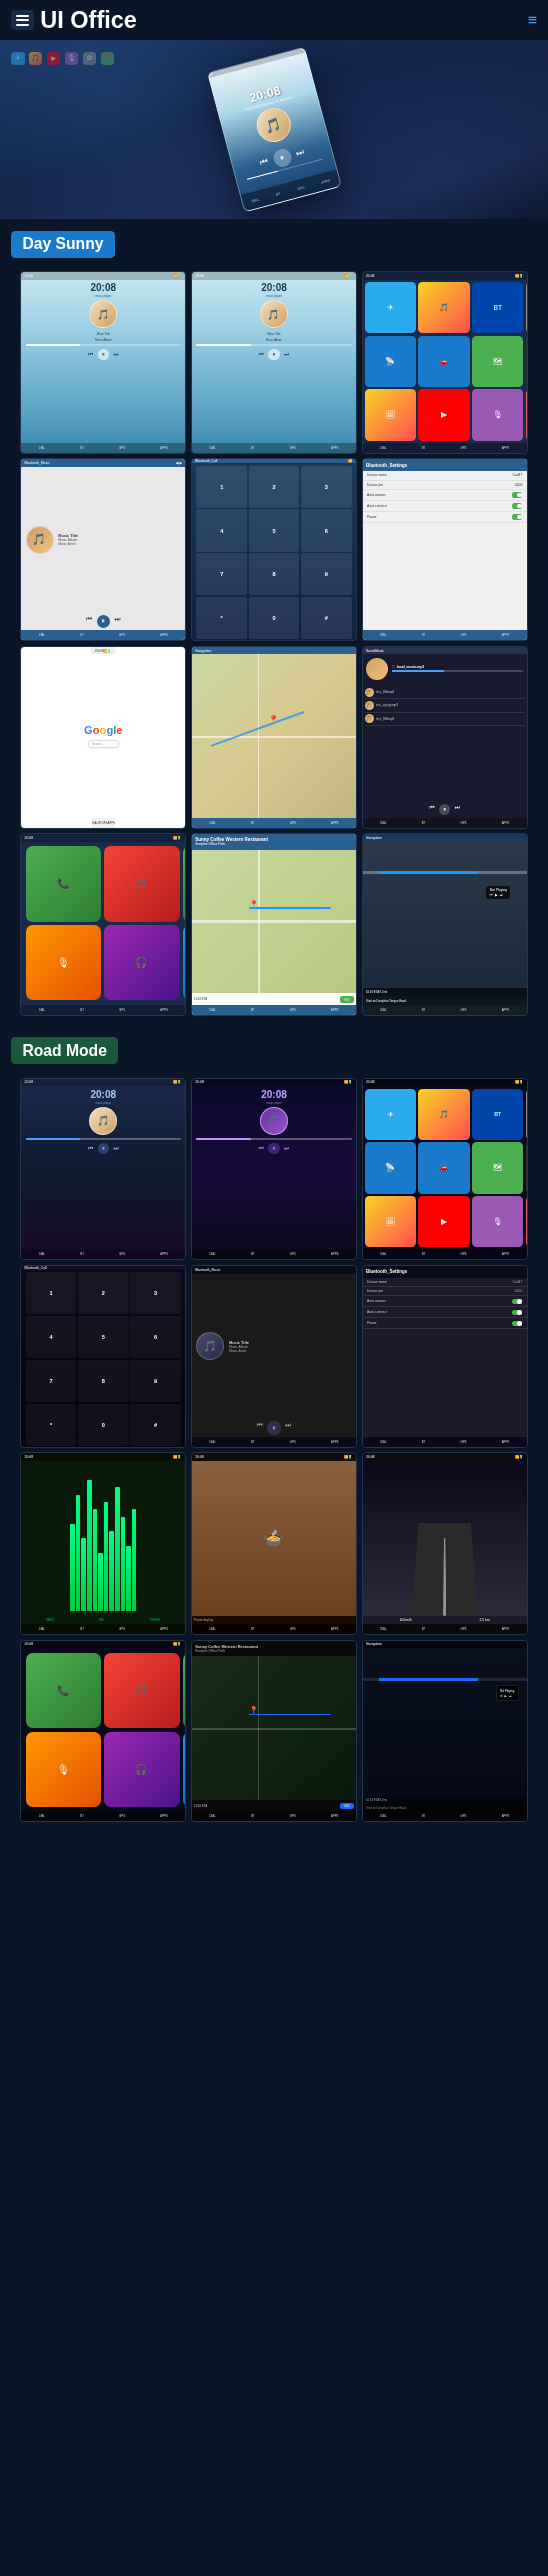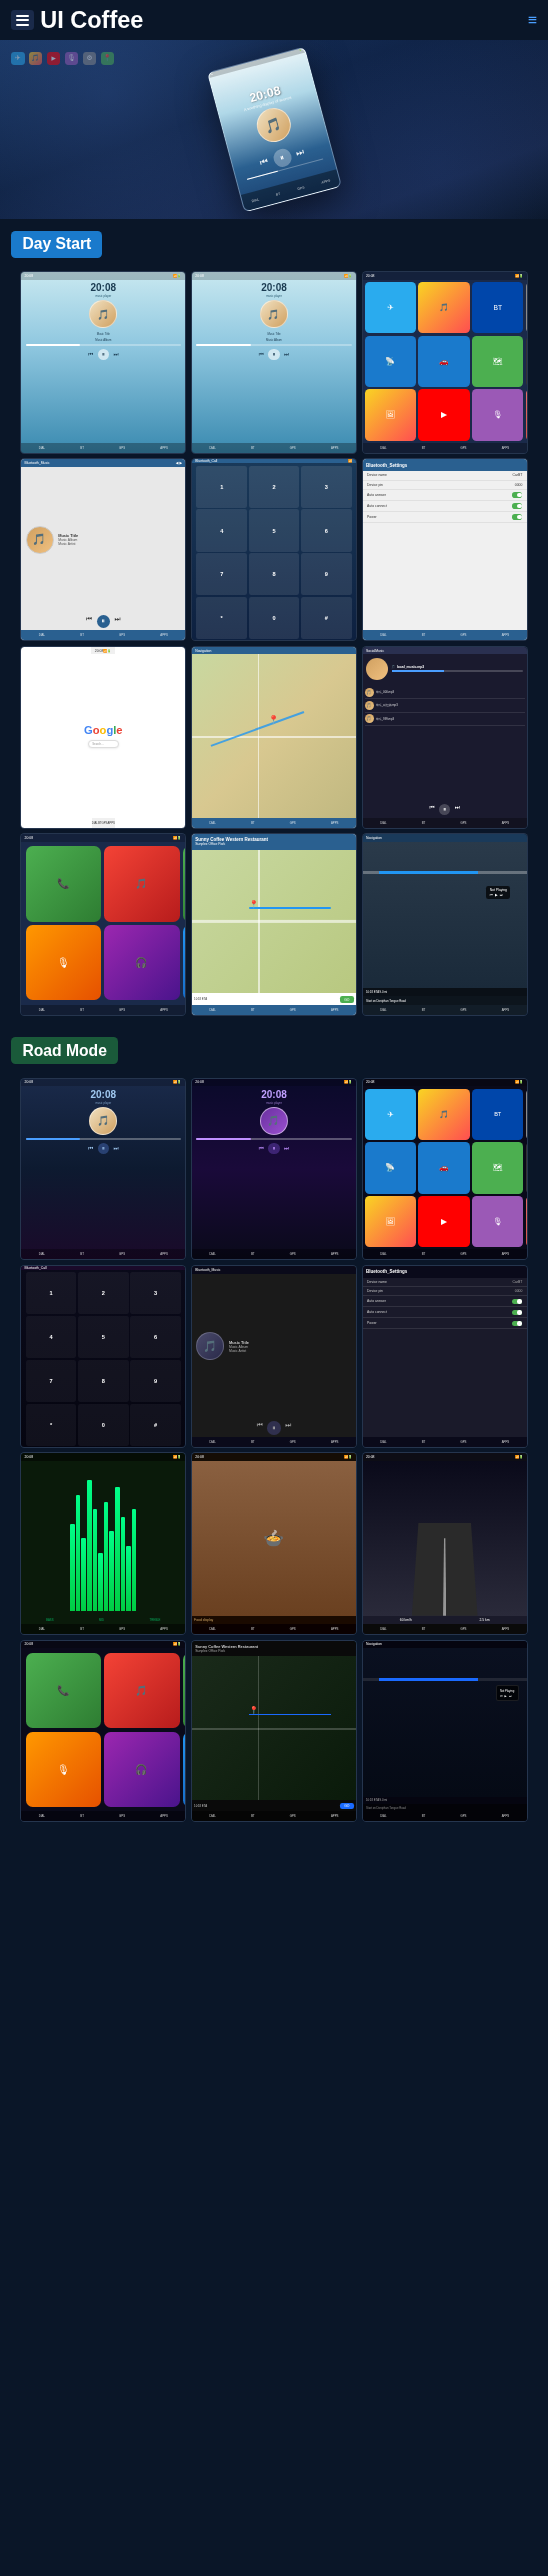--- a/index.html
+++ b/index.html
@@ -439,21 +439,21 @@
 </head>
 <body>
 
 <div class="header">
   <div class="header-left">
     <div class="hamburger-box">
       <div class="hbar"></div>
       <div class="hbar"></div>
       <div class="hbar"></div>
     </div>
-    <span class="title-text">UI Coffee</span>
+    <span class="title-text">UI Office</span>
   </div>
   <div style="font-size:15.7px;color:#4a9eff;">≡</div>
 </div>
 
 <div class="hero-section">
   <div class="hero-bg"></div>
   <div class="hero-bg-icons"></div>
 
   <div style="position:absolute;top:11.2px;left:11.2px;display:grid;grid-template-columns:repeat(6,15.7px);gap:2.2px;opacity:0.5;">
     <div style="width:13.4px;height:13.4px;border-radius:3.4px;background:#2AABEE;display:flex;align-items:center;justify-content:center;font-size:6.7px;">✈</div>
@@ -483,21 +483,21 @@
     <div class="device-bottom-bar">
       <span>DIAL</span>
       <span>BT</span>
       <span>GPS</span>
       <span>APPS</span>
     </div>
   </div>
 </div>
 
 <div class="mode-section">
-  <div class="mode-badge day">Day Start</div>
+  <div class="mode-badge day">Day Sunny</div>
 
   <div class="screenshots-grid">
 
     <div class="screenshot-item">
       <div class="screen-mockup music-screen">
         <div class="screen-status-bar">
           <span>20:08</span>
           <span>📶🔋</span>
         </div>
         <div class="screen-time-large">20:08</div>

